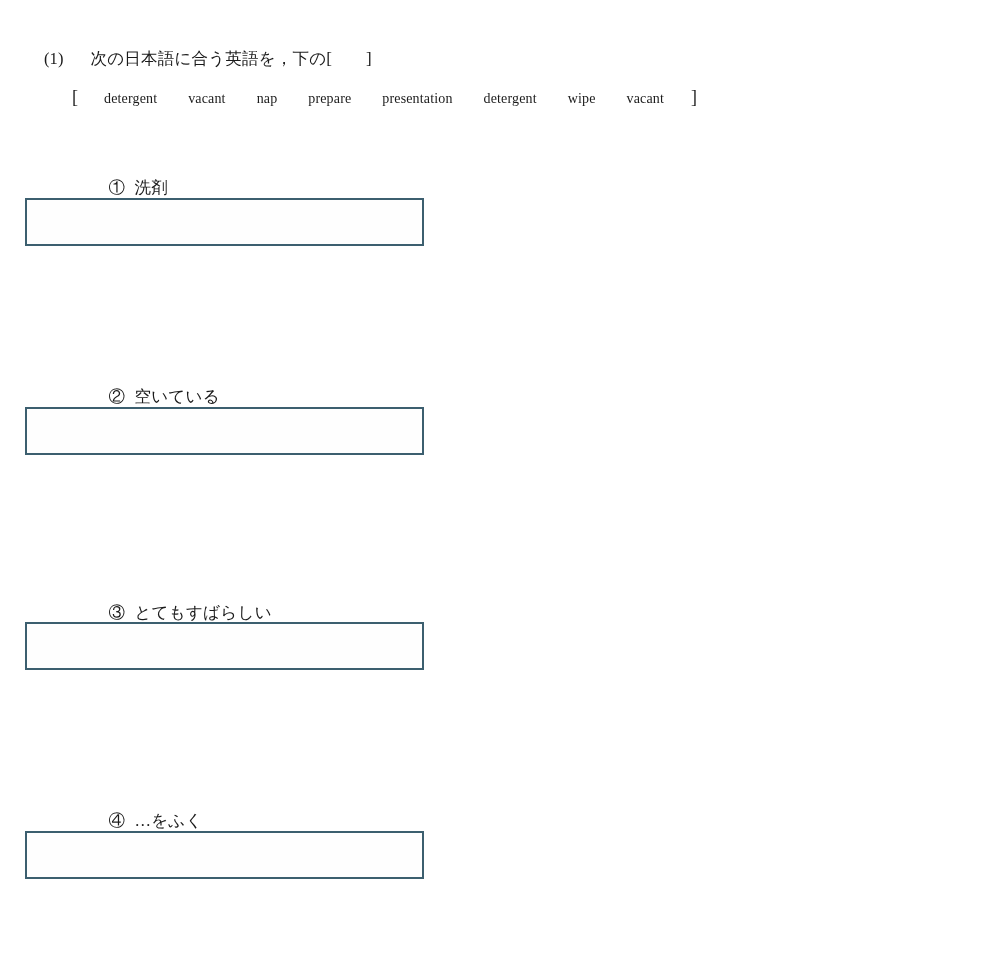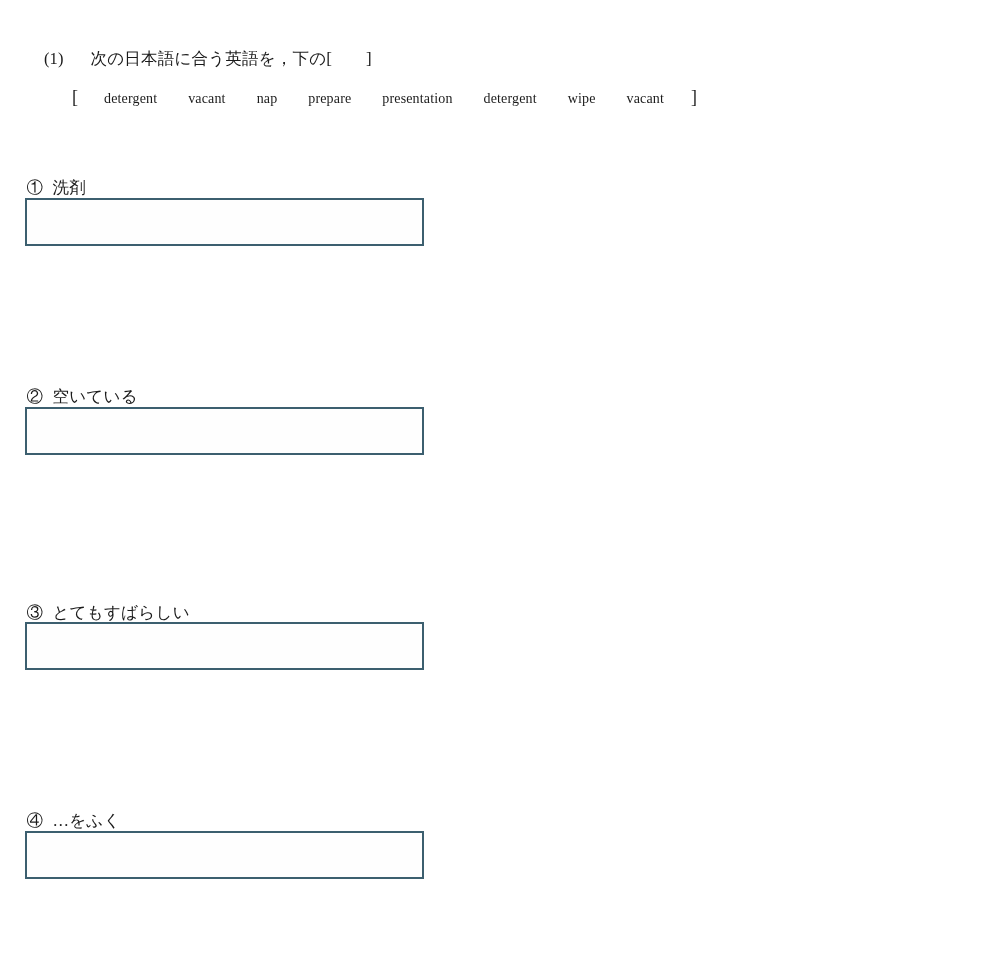--- a/index.html
+++ b/index.html
@@ -92,20 +92,21 @@
   .wb-gap-last  { display:inline-block; width: 27px; }
 
   
   .item {
     position: absolute;
     left: 0;
     width: 999px;
   }
 
   .item-label {
+    padding-left: 82px;
     font-size: 16.5px;
     line-height: 24px;
     letter-spacing: 0.3px;
     white-space: pre;
     color: #1a1a1a;
   }
 
   .item-marker {
     font-size: 16.5px;
   }

